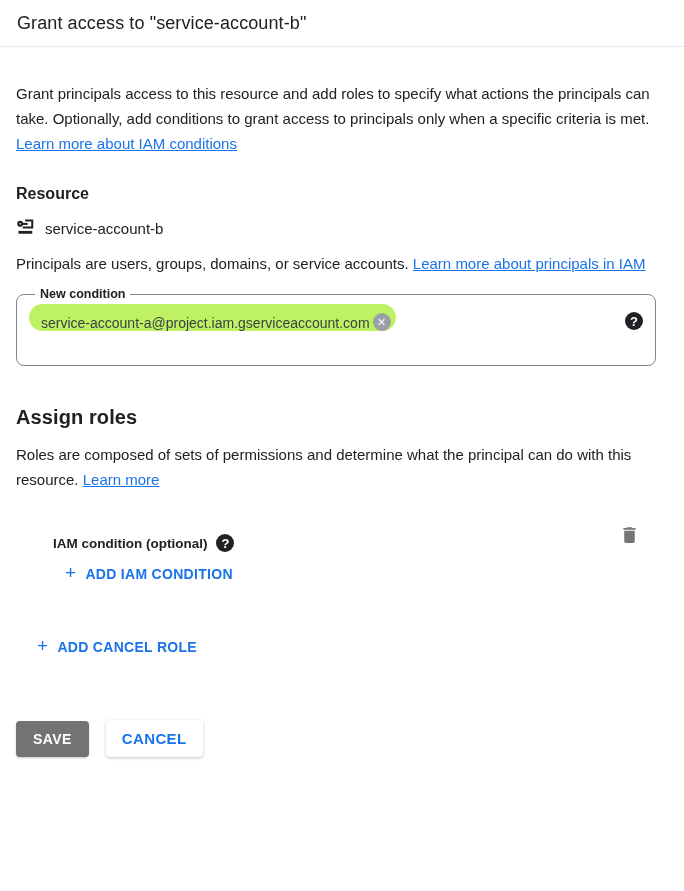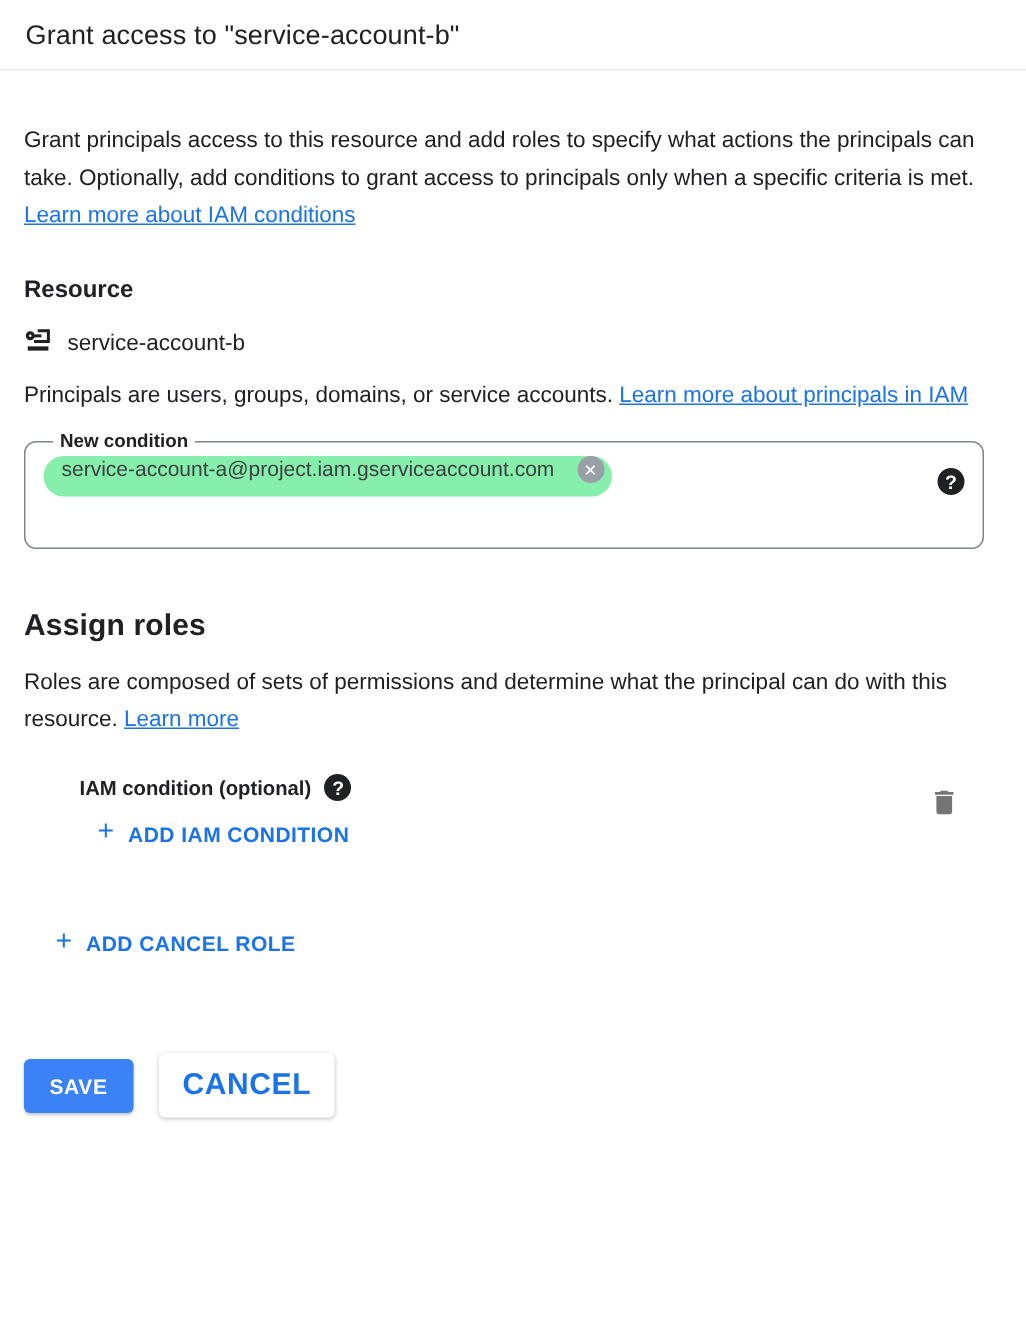--- a/index.html
+++ b/index.html
@@ -23,50 +23,50 @@
 
   .h-section { margin-top:40px; font-size:20px; font-weight:700; color:#202124; letter-spacing:.1px; }
   .principals-desc { margin-top:13px; }
 
   fieldset.outlined { border:1px solid #80868b; border-radius:8px; margin-top:11px; }
   fieldset.outlined legend { font-size:12.5px; font-weight:700; color:#202124; padding:0 5px; margin-left:6px; }
 
   .principals-field { width:640px; padding:0 12px 10px 12px; }
   .principals-body { display:flex; align-items:flex-start; height:54px; padding-top:3px; }
 
-  .chip { display:inline-flex; align-items:flex-start; gap:15px; background:#86efac; border-radius:14px; height:27px; padding:0 5px 0 12px; font-size:14px; color:#3c4043; white-space:nowrap; }
+  .chip { display:inline-flex; align-items:flex-end; gap:3px; background:#bef264; border-radius:14px; height:27px; padding:0 5px 0 12px; font-size:14px; color:#3c4043; white-space:nowrap; }
   .chip-x { width:18px; height:18px; border-radius:50%; background:#9aa0a6; color:#fff; font-size:11px; font-weight:700; display:inline-flex; align-items:center; justify-content:center; cursor:pointer; }
 
   .help-badge { width:18px; height:18px; border-radius:50%; background:#202124; color:#fff; font-size:13px; font-weight:700; display:inline-flex; align-items:center; justify-content:center; cursor:pointer; flex:0 0 auto; }
   .principals-body .help-badge { margin-left:auto; margin-top:8px; }
 
   .role-row { margin-top:22px; display:flex; align-items:flex-start; }
   .role-col { width:300px; flex:0 0 auto; }
   .role-select { width:300px; margin-top:0; padding:3px 12px 8px 12px; cursor:pointer; }
   .role-select-body { display:flex; align-items:center; font-size:15px; color:#202124; line-height:22px; }
   .caret { width:0; height:0; border-left:5px solid transparent; border-right:5px solid transparent; border-top:6px solid #202124; margin-left:auto; margin-right:4px; }
   .role-help { margin-top:9px; margin-left:1px; width:292px; font-size:13.5px; line-height:21.5px; color:#5f6368; }
 
   .cond-col { margin-left:37px; }
-  .cond-label-row { display:flex; align-items:center; gap:9px; margin-top:2px; }
+  .cond-label-row { display:flex; align-items:center; gap:9px; margin-top:20px; }
   .cond-label { font-size:13.5px; font-weight:700; color:#202124; }
 
   button { font-family:inherit; border:none; background:none; cursor:pointer; }
   .text-btn { display:inline-flex; align-items:center; gap:9px; color:#1a73e8; font-size:14px; font-weight:700; letter-spacing:.3px; padding:6px 8px; border-radius:4px; }
   .text-btn .plus { font-size:19px; font-weight:400; line-height:1; position:relative; top:-1px; }
   .cond-col .text-btn { margin-top:6px; margin-left:4px; }
 
   .del-col { margin-left:auto; margin-right:26px; padding-top:8px; }
   .icon-btn { padding:2px; display:inline-flex; }
 
   .add-role-btn { margin-top:42px; margin-left:13px; }
 
   .dlg-footer { margin-top:58px; padding:0 16px; display:flex; align-items:center; gap:17px; }
-  .btn-primary { background:#3b82f6; color:#fff; font-size:14px; font-weight:700; letter-spacing:.4px; padding:10px 17px; border-radius:4px; box-shadow:0 1px 2px rgba(60,64,67,.3); }
-  .btn-secondary { background:#fff; color:#1a73e8; font-size:20px; font-weight:700; letter-spacing:.4px; padding:10px 16px; border-radius:4px; box-shadow:0 1px 3px rgba(60,64,67,.3); }
+  .btn-primary { background:#737373; color:#fff; font-size:14px; font-weight:700; letter-spacing:.4px; padding:10px 17px; border-radius:4px; box-shadow:0 1px 2px rgba(60,64,67,.3); }
+  .btn-secondary { background:#fff; color:#1a73e8; font-size:15px; font-weight:700; letter-spacing:.4px; padding:10px 16px; border-radius:4px; box-shadow:0 1px 3px rgba(60,64,67,.3); }
 </style>
 </head>
 <body>
 
 <div class="dialog">
 
   <header class="dlg-header">
     <h1 class="dlg-title">Grant access to "service-account-b"</h1>
   </header>
 

